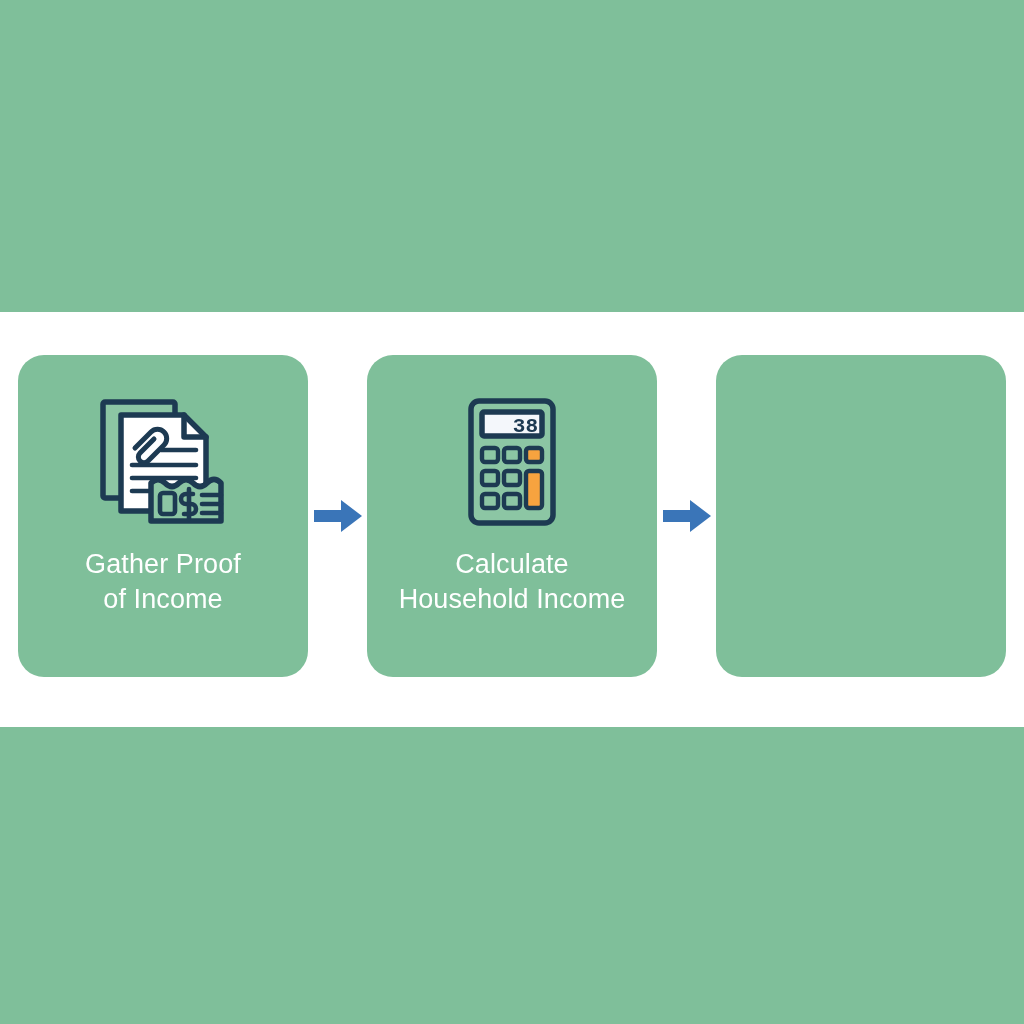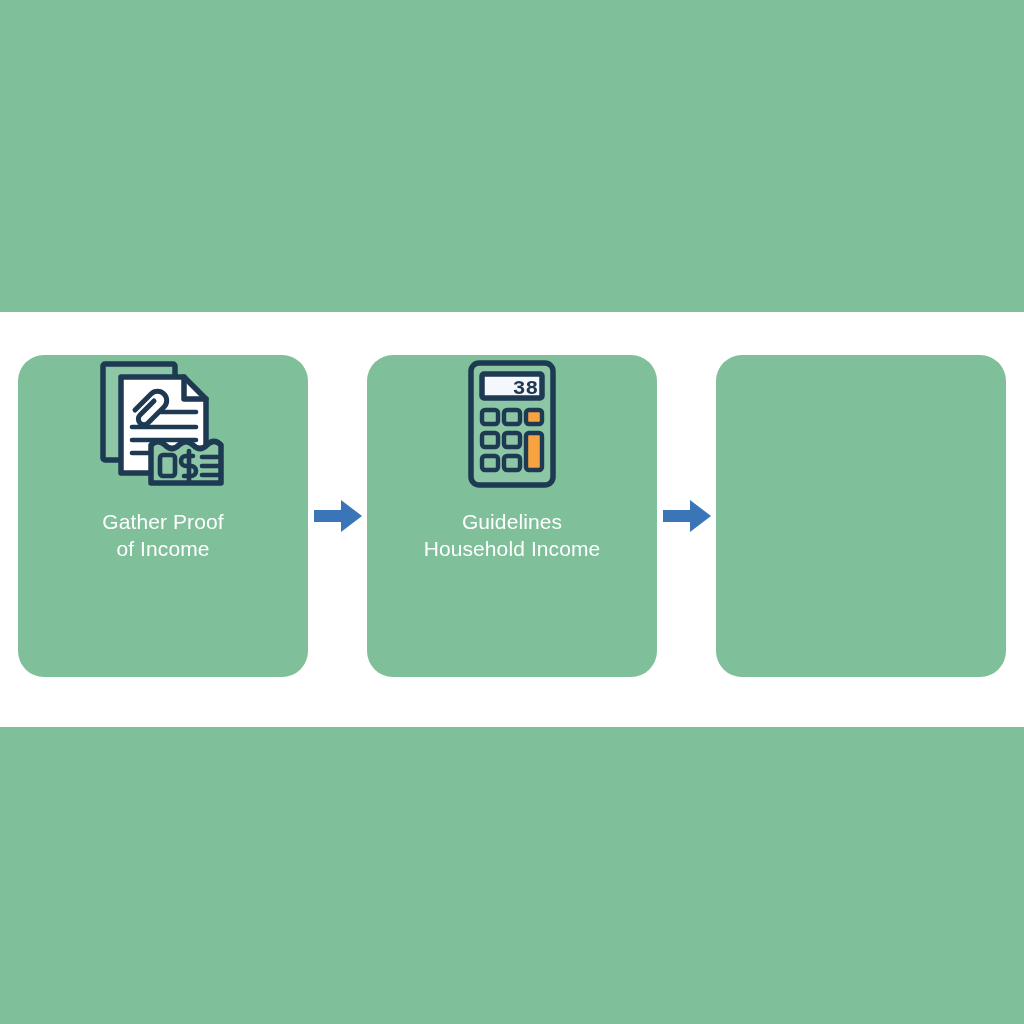--- a/index.html
+++ b/index.html
@@ -47,38 +47,39 @@
   .card {
     width: 290px;
     height: 322px;
     background: #7fbf9a;
     border-radius: 26px;
     display: flex;
     flex-direction: column;
     align-items: center;
     justify-content: flex-start;
     box-sizing: border-box;
+    padding-top: 38px;
     flex: 0 0 auto;
   }
 
   .card-icon {
     width: 150px;
     height: 140px;
     display: flex;
     align-items: center;
     justify-content: center;
     margin-bottom: 14px;
   }
   .card-icon svg {
     display: block;
   }
 
   .card-label {
     color: #ffffff;
-    font-size: 21px;
+    font-size: 27px;
     line-height: 1.28;
     text-align: center;
     padding: 0 14px;
     letter-spacing: 0.1px;
     white-space: pre-line;
   }
 
   .arrow {
     flex: 0 0 auto;
     width: 52px;
@@ -154,21 +155,21 @@
 
             <rect x="45" y="101" width="16" height="14" rx="3" stroke-width="4.4" fill="#8cc6a4"></rect>
             <rect x="67" y="101" width="16" height="14" rx="3" stroke-width="4.4" fill="#8cc6a4"></rect>
 
             <rect x="89" y="78" width="16" height="37" rx="3" stroke-width="4.4" fill="#f7a33f"></rect>
           </g>
 
           <text x="101" y="39" text-anchor="end" font-family="'Liberation Mono', monospace" font-size="21" font-weight="bold" fill="#1d3a52">38</text>
         </svg>
       </div>
-      <div class="card-label">Guidelines
+      <div class="card-label">Calculate
 Household Income</div>
     </div>
 
     <div class="arrow">
       <svg width="48" height="32" viewBox="0 0 48 32">
         <path d="M0 10 H27 V0 L48 16 L27 32 V22 H0 Z" fill="#3a75b8"></path>
       </svg>
     </div>
 
     <div class="card">

